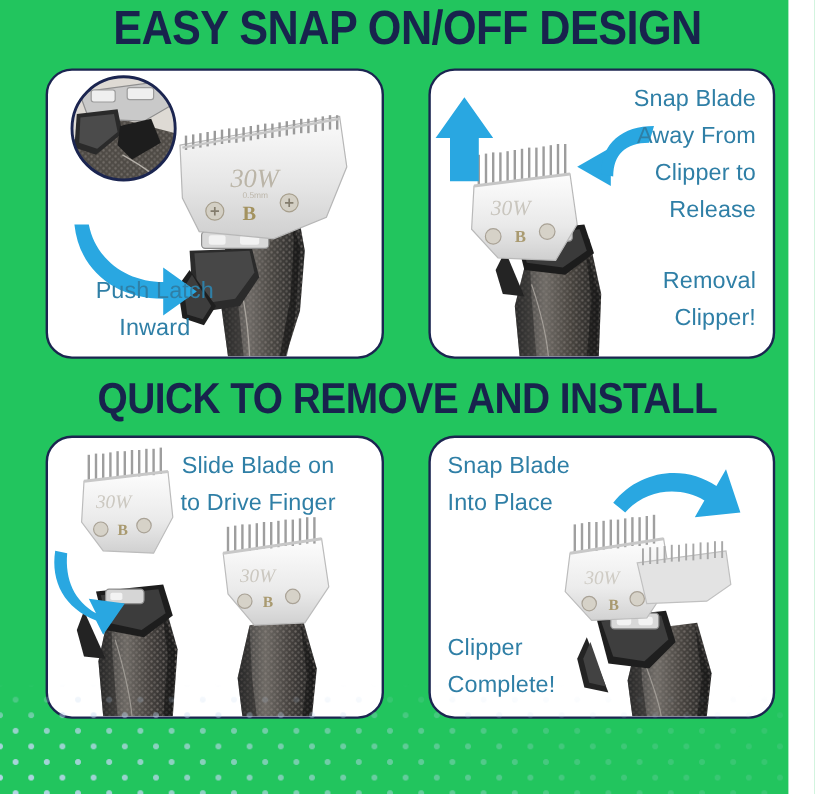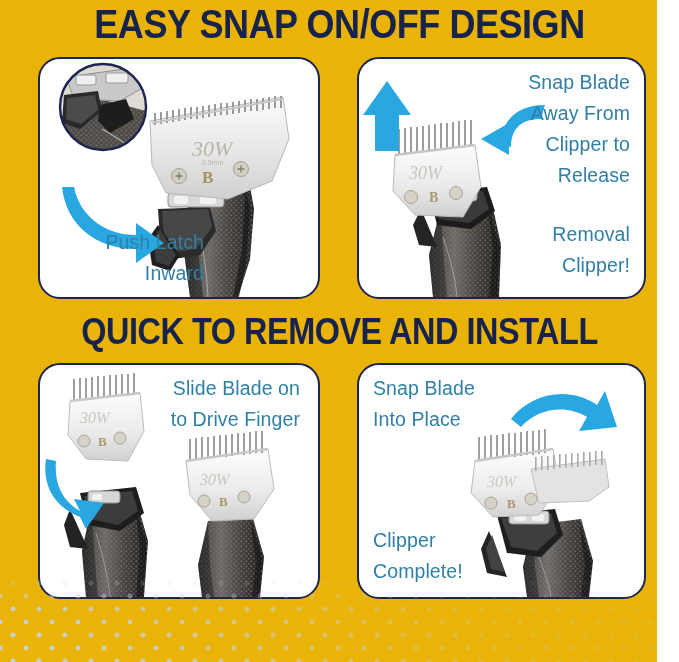--- a/index.html
+++ b/index.html
@@ -3,21 +3,21 @@
 <meta charset="utf-8">
 <style>
   html,body{margin:0;padding:0;}
   body{
     width:679px;height:662px;
     background:#ffffff;
     font-family:"Liberation Sans",sans-serif;
     overflow:hidden;
     position:relative;
   }
-  .page{position:relative;width:657px;height:662px;overflow:hidden;background:#eab308;}
+  .page{position:relative;width:657px;height:662px;overflow:hidden;background:#22c55e;}
 
   
   .dots{
     position:absolute;left:0;bottom:0;width:679px;height:92px;
     background-image:
       radial-gradient(circle, #bfd6f0 2.2px, rgba(191,214,240,0) 2.8px),
       radial-gradient(circle, #bfd6f0 2.2px, rgba(191,214,240,0) 2.8px);
     background-size:26px 26px, 26px 26px;
     background-position:0 0, 13px 13px;
     -webkit-mask-image:linear-gradient(to right, rgba(0,0,0,.95) 0%, rgba(0,0,0,.55) 40%, rgba(0,0,0,.22) 70%, rgba(0,0,0,.12) 100%),
@@ -63,24 +63,24 @@
     font-weight:normal;
     font-size:19.5px;
     line-height:31px;
     letter-spacing:.1px;
     white-space:pre-line;
   }
   .cap-left{text-align:left;}
   .cap-right{text-align:right;}
 
   
-  #cap-p1      {left:14px;  top:168px; width:150px; text-align:right;}
+  #cap-p1      {left:14px;  top:168px; width:150px; text-align:center;}
   #cap-p2-main {right:14px; top:8px;   width:180px;}
   #cap-p2-sub  {right:14px; top:160px; width:180px;}
-  #cap-p3      {right:18px;  top:8px;   width:190px; text-align:right;}
+  #cap-p3      {right:8px;  top:8px;   width:190px; text-align:center;}
   #cap-p4-main {left:14px;  top:8px;   width:160px;}
   #cap-p4-sub  {left:14px;  top:160px; width:160px;}
 
   
   .art{position:absolute;left:0;top:0;width:100%;height:100%;pointer-events:none;}
 </style>
 </head>
 <body>
 
 <div class="page">

